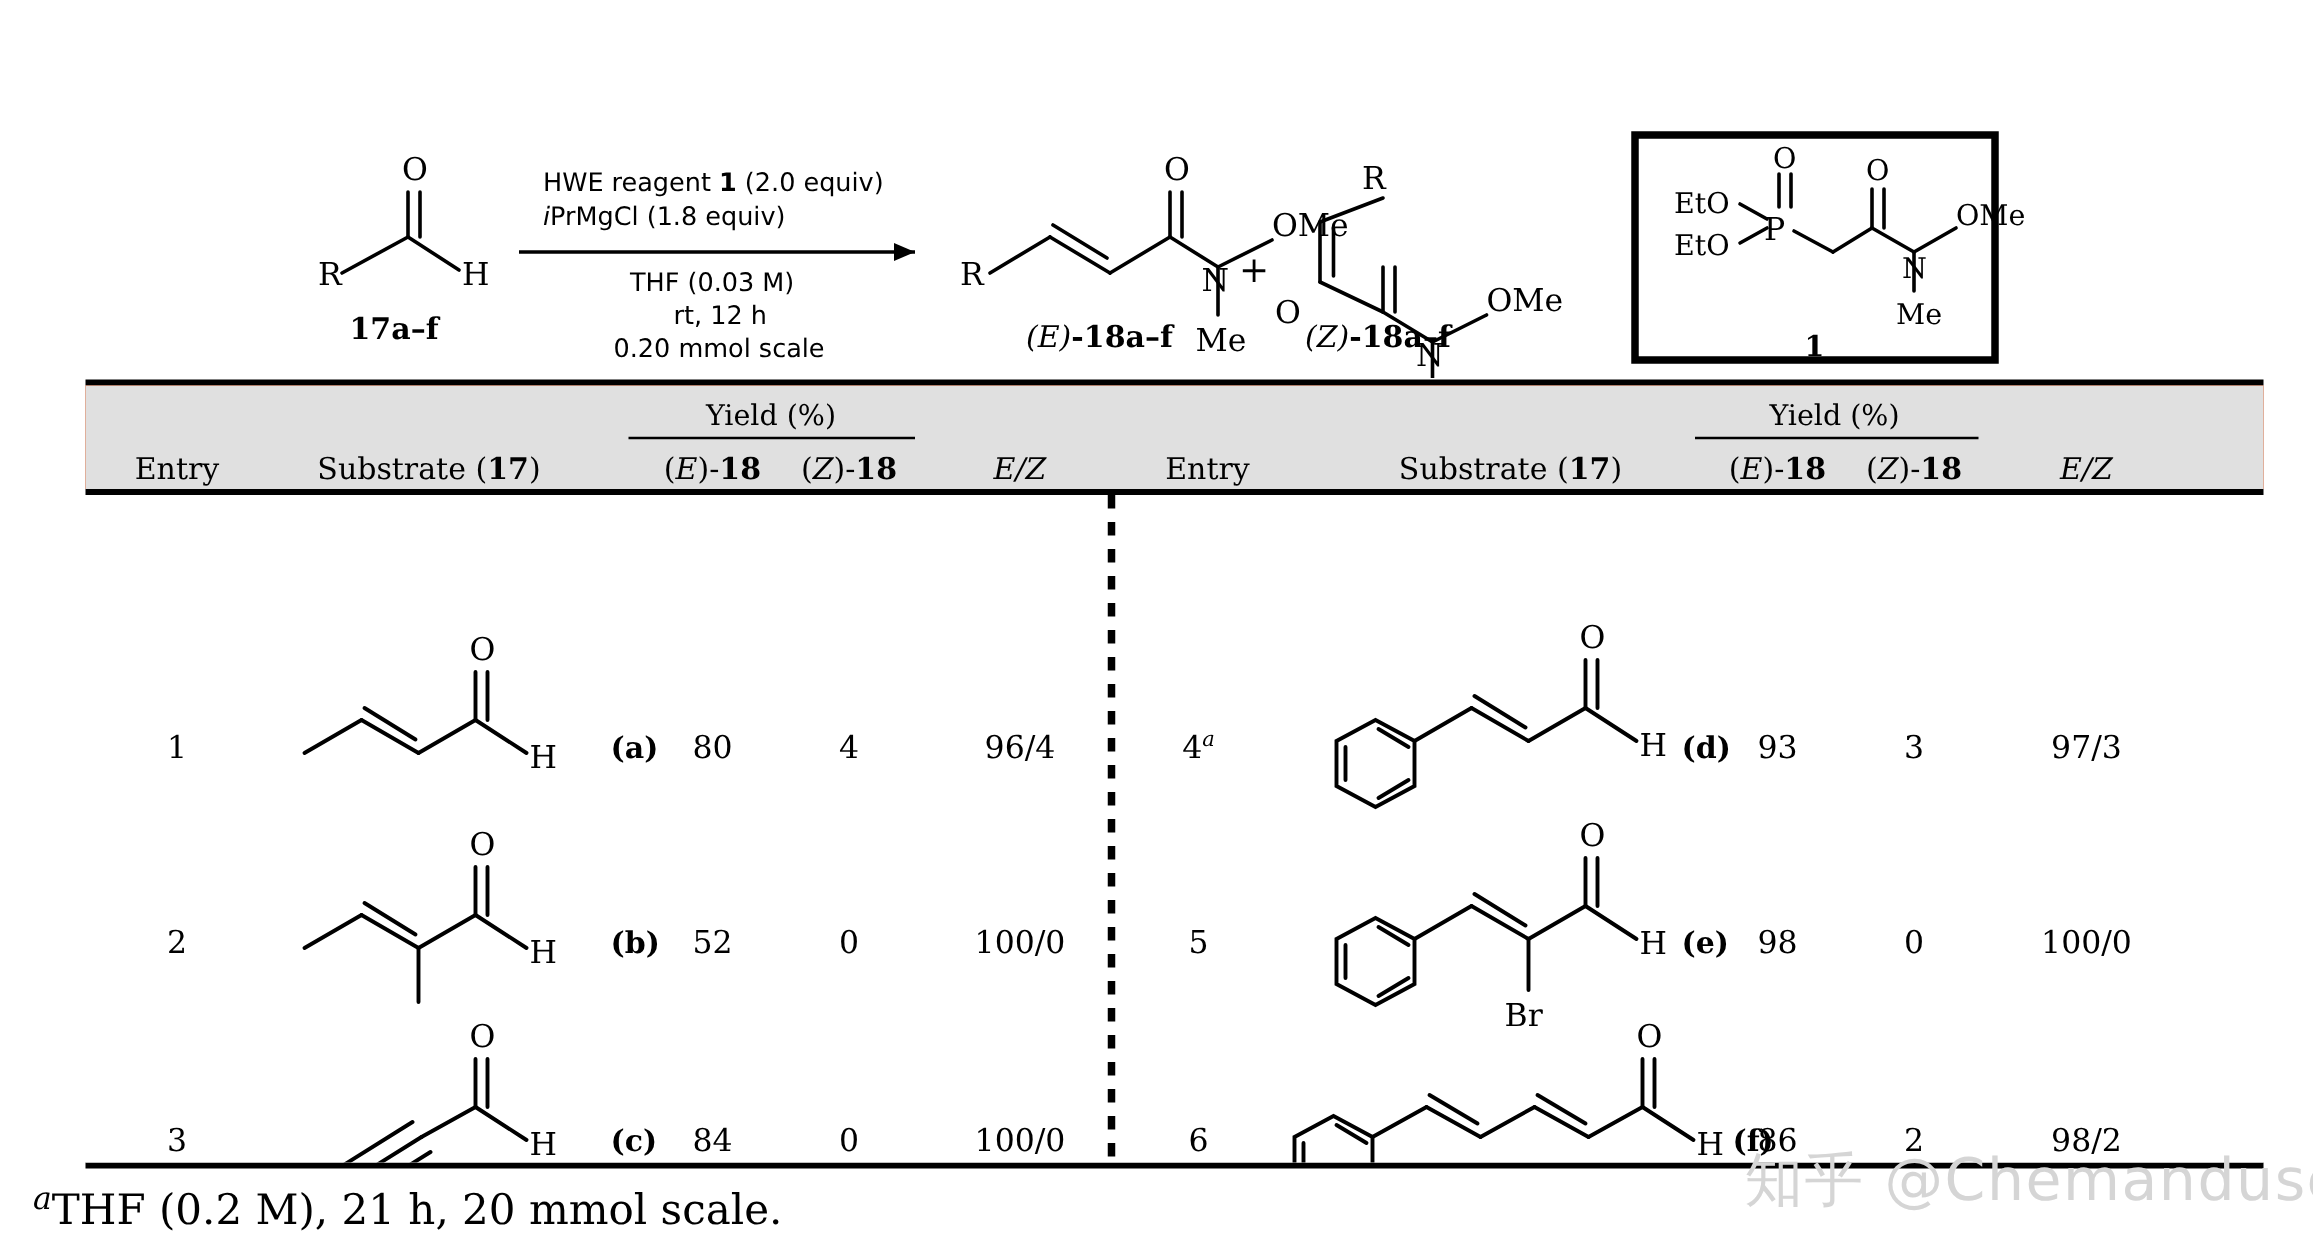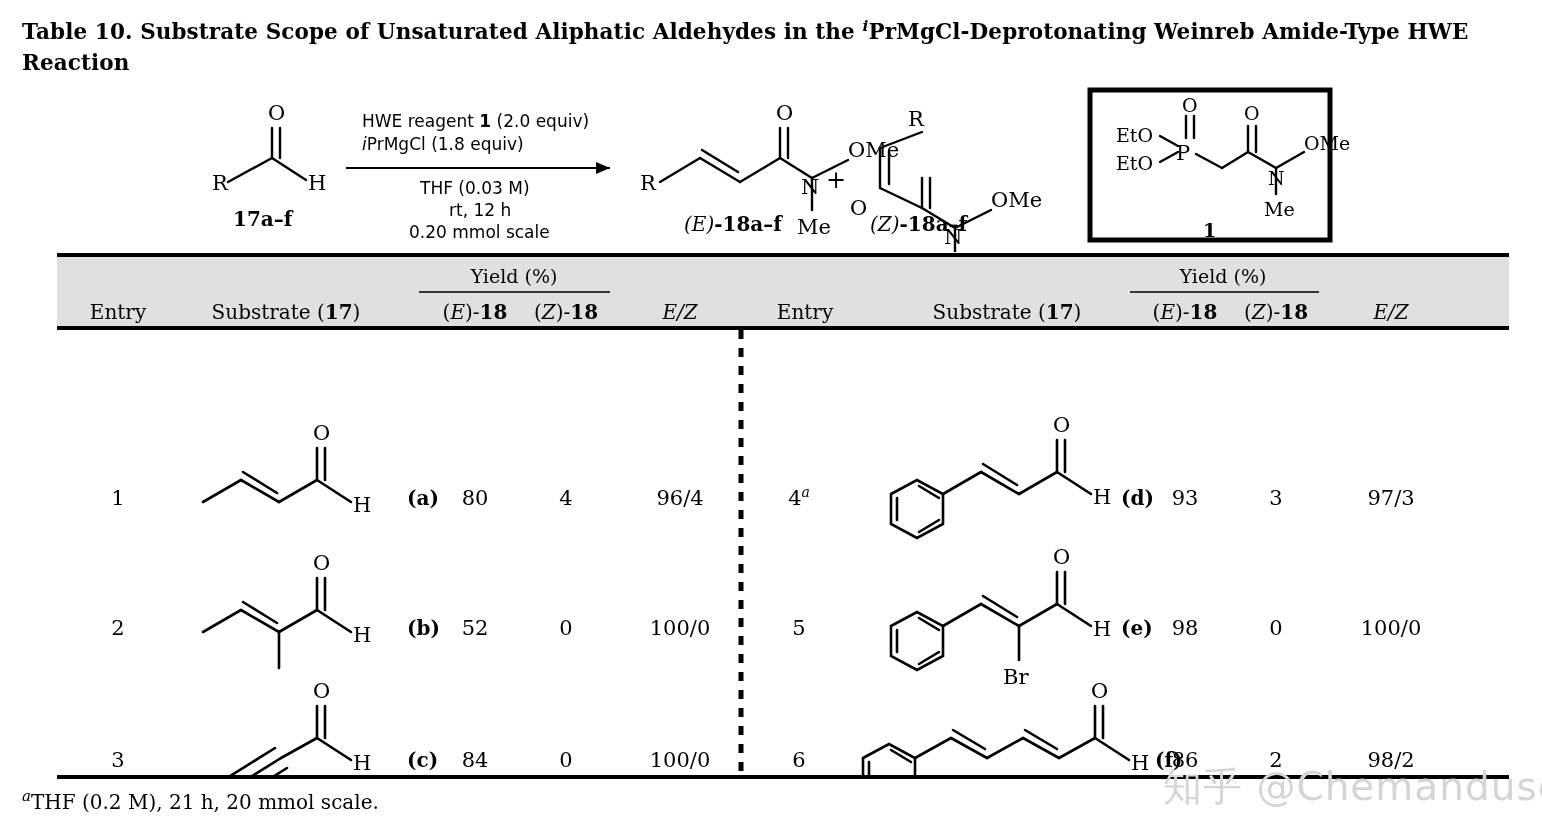--- a/index.html
+++ b/index.html
@@ -75,21 +75,21 @@
   }
   .body-area {
     position: relative;
     height: 445px;
     background: #ffffff;
   }
   .footnote {
     position: absolute;
     left: 22px;
     top: 787px;
-    font-size: 20px;
+    font-size: 28px;
     font-family: "DejaVu Serif", serif;
   }
   .footnote sup { font-style: italic; font-size: 0.75em; }
 
   
   .watermark {
     position: absolute;
     left: 1163px;
     top: 760px;
     font-family: "Liberation Sans", sans-serif;
@@ -98,23 +98,20 @@
     white-space: nowrap;
     letter-spacing: 1px;
   }
   .watermark .zh { font-family: "DejaVu Sans", sans-serif; }
 </style>
 </head>
 <body>
 
 <div class="page">
 
-  <div class="title">
-    <span>Table 10. Substrate Scope of Unsaturated Aliphatic Aldehydes in the <sup class="ital">i</sup>PrMgCl-Deprotonating Weinreb Amide-Type HWE Reaction</span>
-  </div>
 
   <div class="scheme">
     <svg width="1542" height="170" viewBox="0 0 1542 170" xmlns="http://www.w3.org/2000/svg">
       <g stroke="#000" stroke-width="2.4" fill="none" stroke-linecap="round">
 
         <line x1="228" y1="100" x2="272" y2="76"></line>
         <line x1="272" y1="76" x2="272" y2="46"></line>
         <line x1="280" y1="76" x2="280" y2="46"></line>
         <line x1="272" y1="76" x2="306" y2="98"></line>
       </g>

